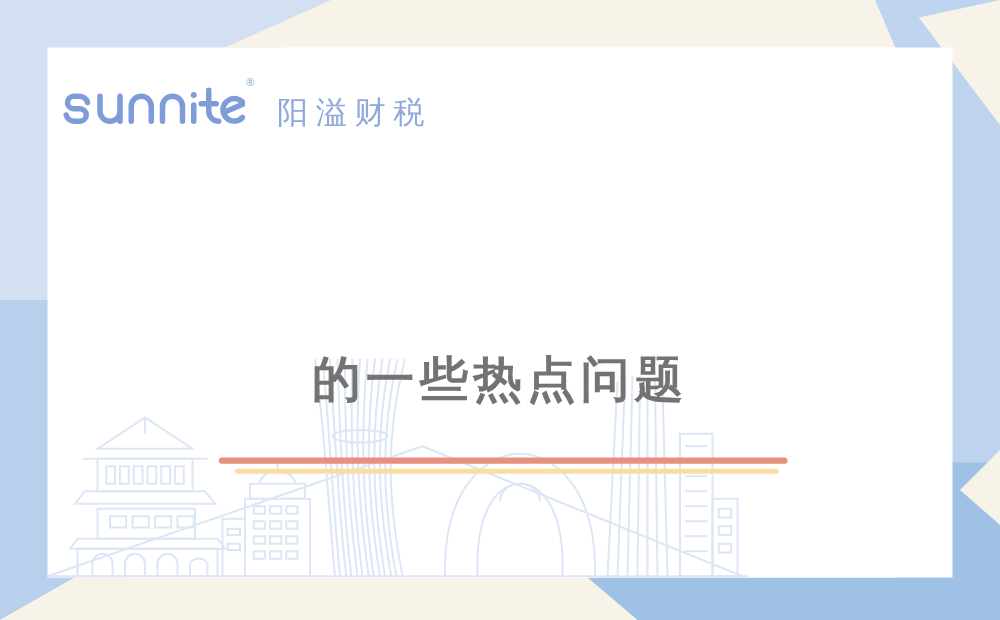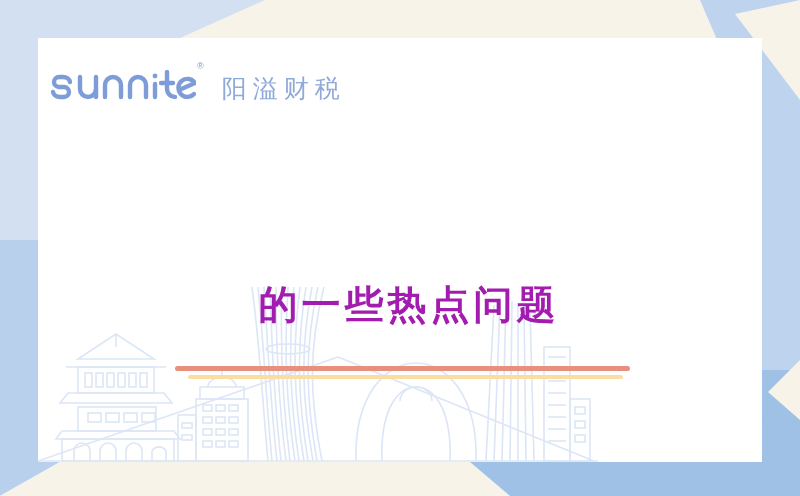--- a/index.html
+++ b/index.html
@@ -73,50 +73,50 @@
     margin-top: 2px;
   }
   .logo-cn {
     font-size: 25px;
     color: #8FA9DA;
     letter-spacing: 6px;
     margin-left: 18px;
     margin-bottom: 1px;
     font-weight: 500;
     line-height: 1;
-    font-family: Liberation Mono, monospace;
+    font-family: Liberation Sans, sans-serif;
   }
 
   
   .headline {
     position: absolute;
     left: 0;
     top: 160px;
     width: 724px;
     text-align: center;
     font-size: 58px;
     font-weight: bold;
     letter-spacing: 4px;
     line-height: 1;
     color: #E8601B;
     font-family: "DejaVu Sans", "Liberation Sans", sans-serif;
     white-space: nowrap;
   }
 
   .subhead {
     position: absolute;
-    left: 9px;
+    left: 0;
     top: 247px;
     width: 724px;
     text-align: center;
     font-size: 39px;
     font-weight: bold;
     letter-spacing: 4px;
     line-height: 1;
-    color: #a21caf;
+    color: #737373;
     font-family: "DejaVu Sans", "Liberation Sans", sans-serif;
     white-space: nowrap;
   }
 
   
   .rule-salmon {
     position: absolute;
     left: 137px;
     top: 328px;
     width: 455px;

